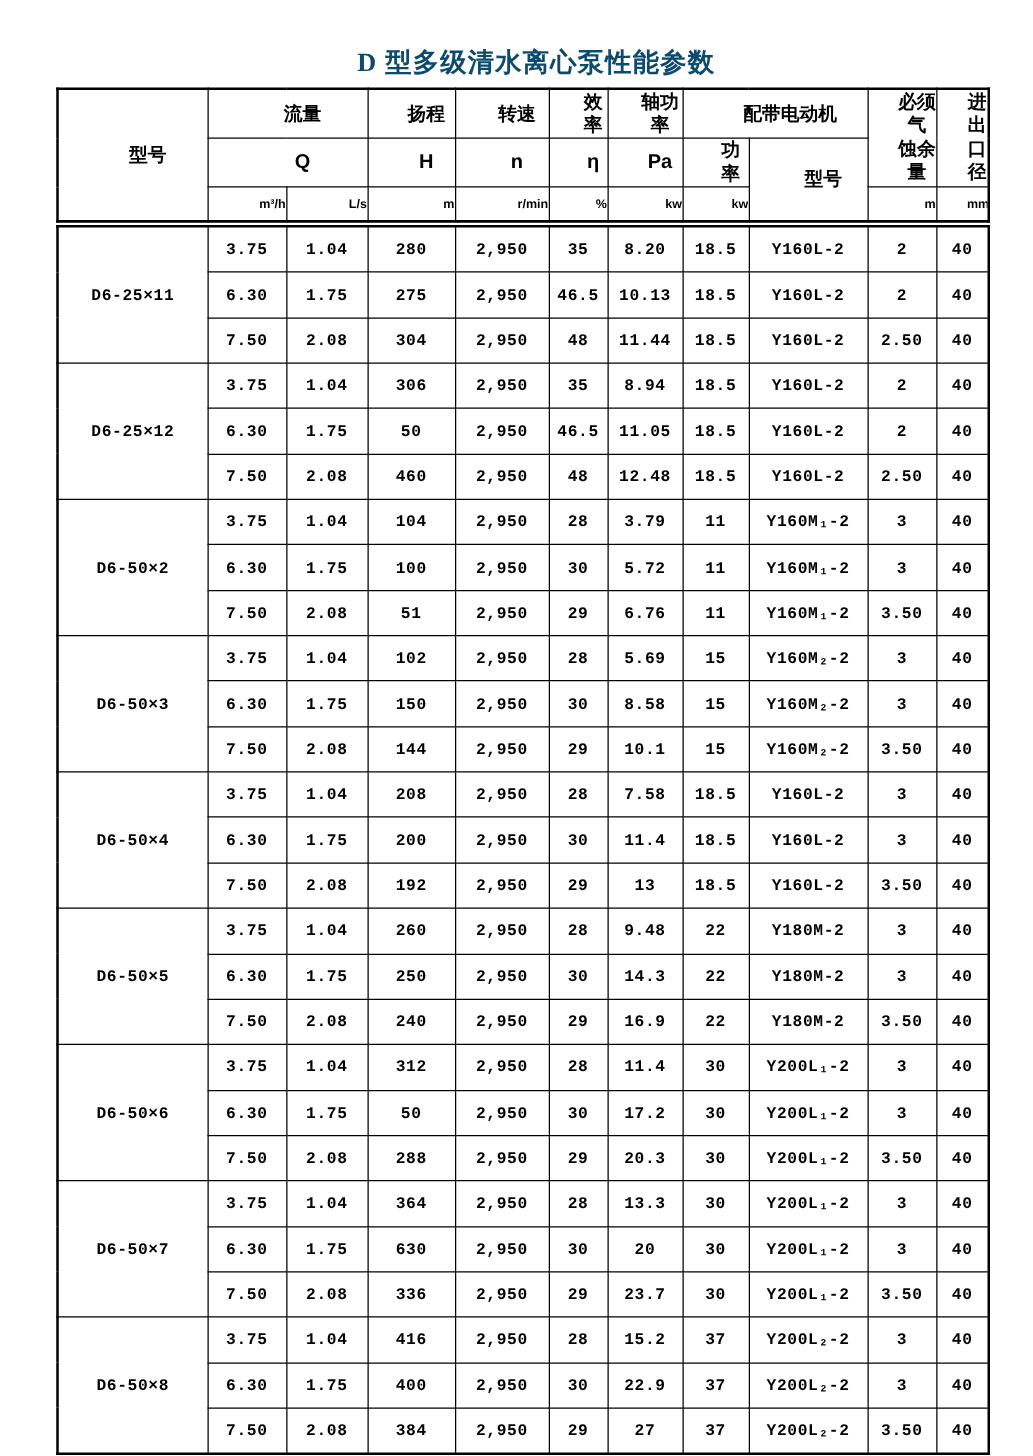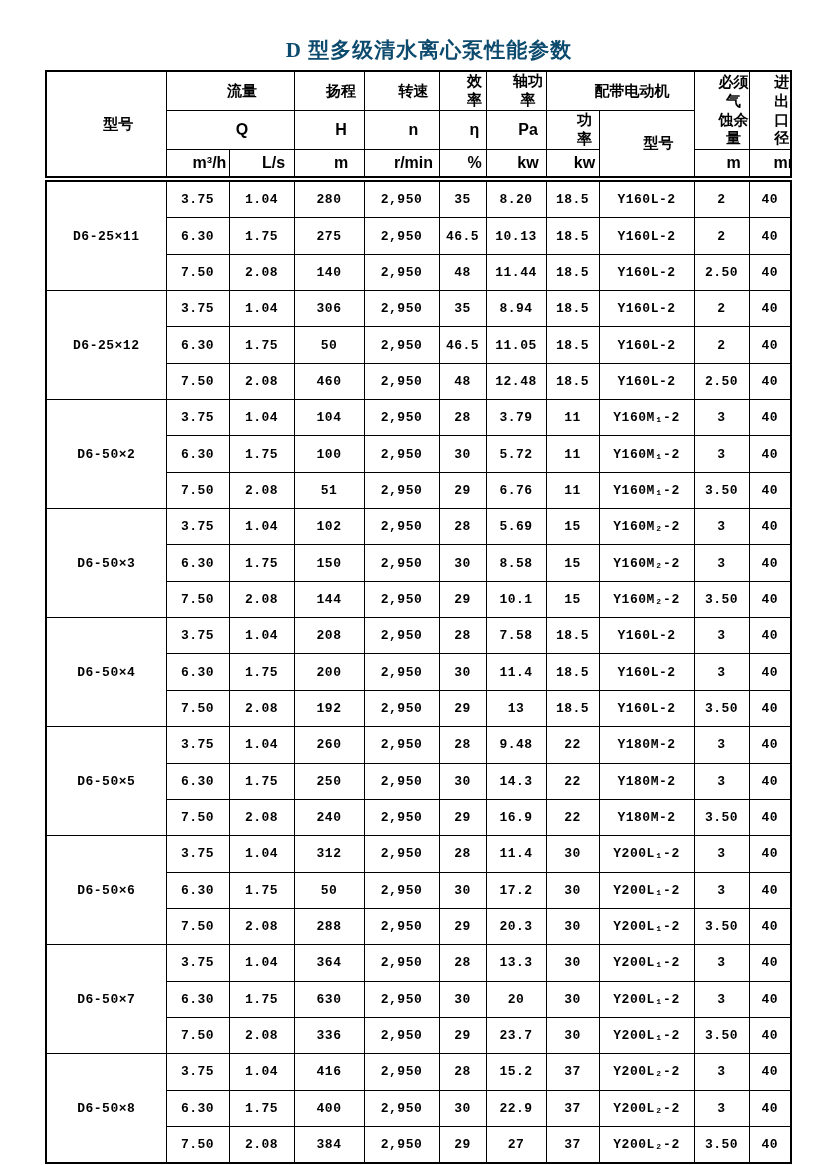--- a/index.html
+++ b/index.html
@@ -56,21 +56,22 @@
     height: 26px;
     font-family: "Liberation Sans", sans-serif;
     font-size: 15px;
     font-weight: 700;
     padding-left: 24px;
   }
   .header-table .sym {
     font-size: 16px;
   }
   .header-table .unit {
-    font-size: 16px;
+    font-size: 10px;
+    text-align: right;
   }
   .two-line div {
     line-height: 1.25;
   }
   
   .body-table-wrap {
     position: absolute;
     top: 177px;
     left: 45px;
     border-top: 1px solid #000000;
@@ -193,21 +194,21 @@
             <td class="data-cell">46.5</td>
             <td class="data-cell">10.13</td>
             <td class="data-cell">18.5</td>
             <td class="data-cell">Y160L-2</td>
             <td class="data-cell">2</td>
             <td class="data-cell">40</td>
           </tr>
           <tr>
             <td class="data-cell">7.50</td>
             <td class="data-cell">2.08</td>
-            <td class="data-cell">140</td>
+            <td class="data-cell">304</td>
             <td class="data-cell">2,950</td>
             <td class="data-cell">48</td>
             <td class="data-cell">11.44</td>
             <td class="data-cell">18.5</td>
             <td class="data-cell">Y160L-2</td>
             <td class="data-cell">2.50</td>
             <td class="data-cell">40</td>
           </tr>
           <tr>
             <td rowspan="3" class="model-cell">D6-25×12</td>

